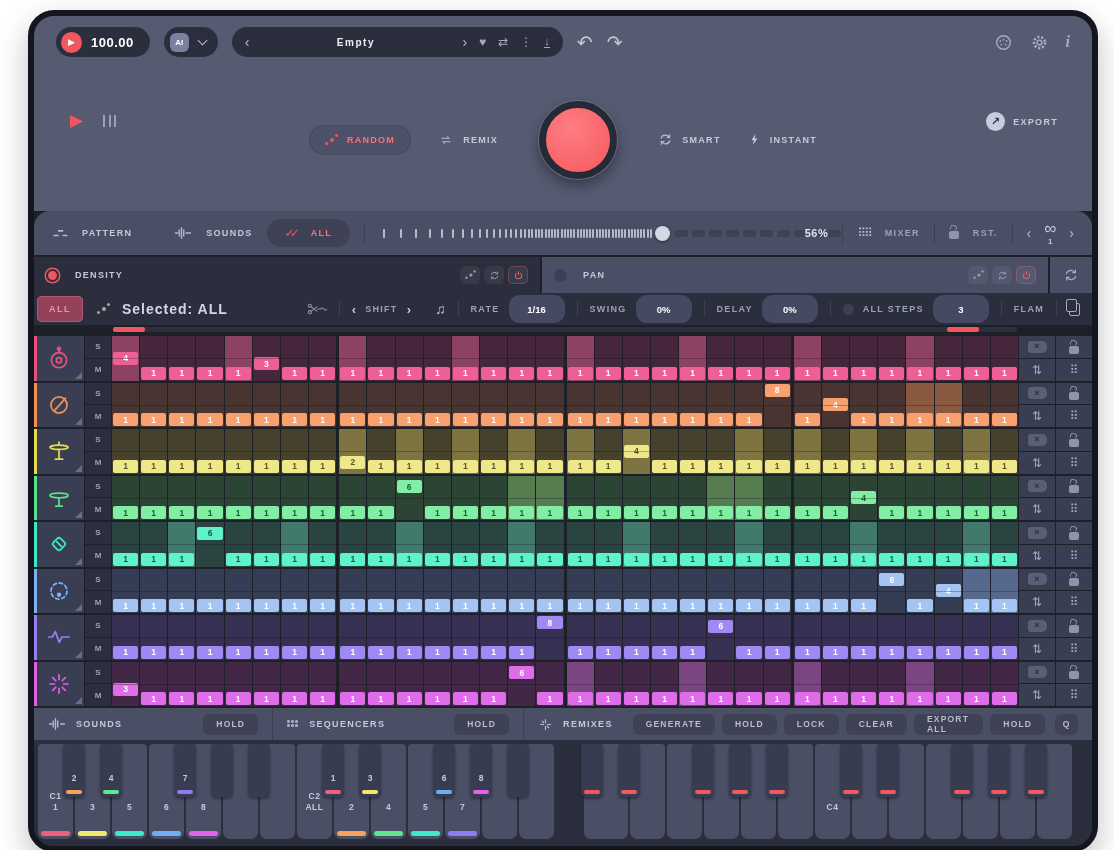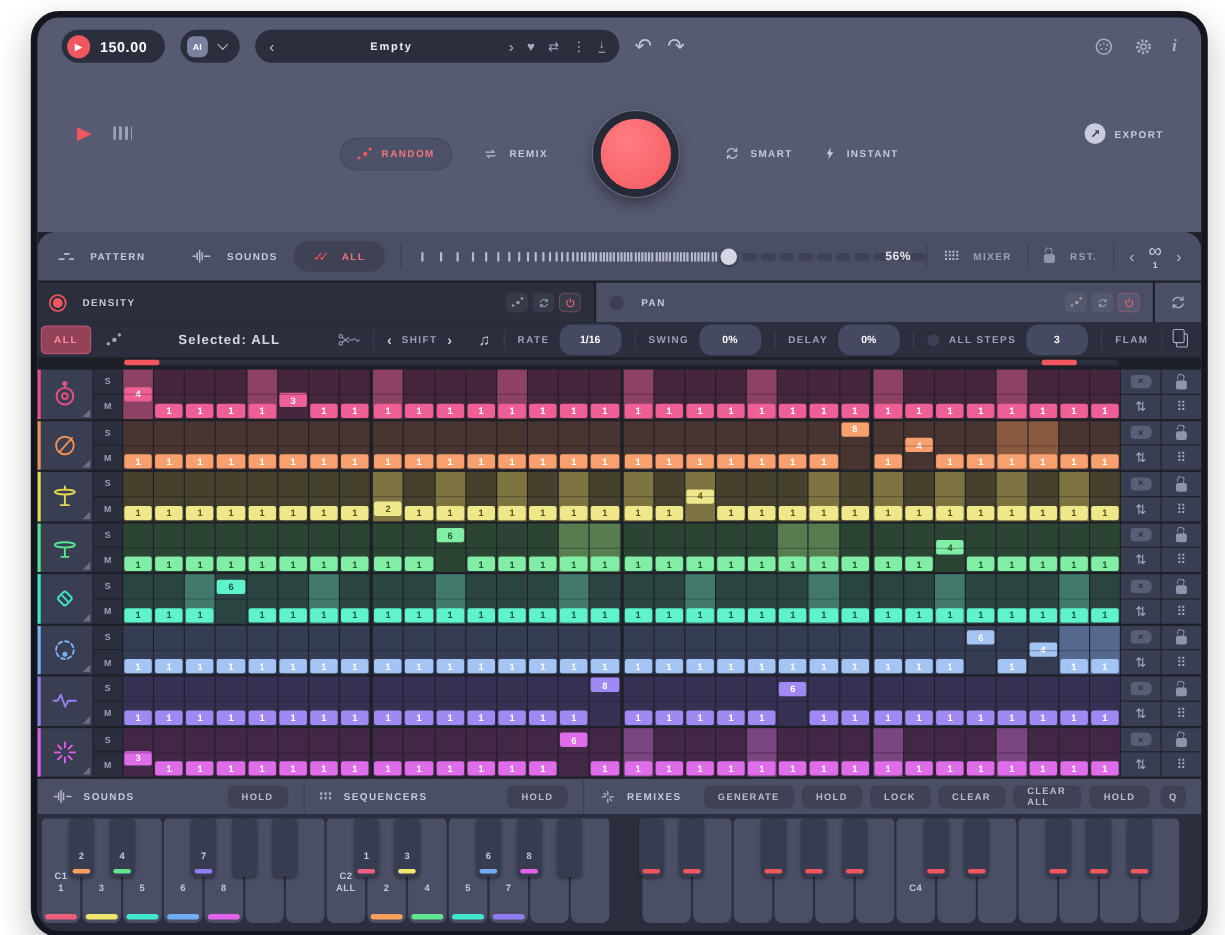--- a/index.html
+++ b/index.html
@@ -87,21 +87,21 @@
   .sqbtn.pw{color:#e2626c;box-shadow:inset 0 0 0 1px rgba(226,98,108,.35);}
   .tab-refresh{flex:none;width:42px;background:#4b4f66;display:flex;align-items:center;justify-content:center;color:#a7abc2;}
 
   .ctrl{height:32px;background:#2b2e3d;display:flex;align-items:center;margin-top:0;}
   .ctrl>*{flex:none;}
   .allbtn{width:46px;height:26px;margin:0 2px 0 3px;border-radius:5px;background:#93425a;
           box-shadow:inset 0 0 0 1px #b35672;color:#ff8d9c;display:flex;align-items:center;justify-content:center;
           font-size:9px;font-weight:bold;letter-spacing:1.5px;}
   .cgrp{display:flex;align-items:center;gap:9px;padding:0 12px;height:100%;}
   .cdiv{width:1px;height:16px;background:#3c3f55;}
-  .selected{flex:1;text-align:center;font-size:12px;font-weight:bold;color:#d4d7e4;letter-spacing:1px;}
+  .selected{flex:1;font-size:14px;font-weight:bold;color:#d4d7e4;letter-spacing:1px;}
   .npill{background:#454961;border-radius:11px;min-width:40px;height:20px;display:flex;align-items:center;
          justify-content:center;color:#fff;font-size:9.5px;font-weight:bold;padding:4px 8px;}
   .rdot{width:11px;height:11px;border-radius:50%;background:#3c3f55;}
   .ic-copy{width:9px;height:11px;border:1.5px solid #a7abc2;border-radius:2px;position:relative;}
   .ic-copy::before{content:'';position:absolute;width:9px;height:11px;border:1.5px solid #a7abc2;border-radius:2px;
                    left:-4.5px;top:-4.5px;background:#2b2e3d;}
   .shift-arr{color:#c6c9da;font-size:13px;font-weight:bold;}
 
   .playhead{height:9px;display:flex;align-items:center;background:#1e2028;}
   .ph-bar{margin-left:79px;margin-right:75px;flex:1;height:5px;background:#2b2e3d;border-radius:2px;position:relative;}
@@ -158,21 +158,21 @@
 </style>
 </head>
 <body>
 
 <div class="stage">
 <div class="win">
 
   <div class="hdr">
     <div class="pill bpm">
       <span class="play">▶</span>
-      <span class="bpm-val">150.00</span>
+      <span class="bpm-val">100.00</span>
     </div>
     <div class="pill ai">
       <span class="ai-badge">AI</span>
       <span class="chev"></span>
     </div>
     <div class="pill preset">
       <span class="arr">‹</span>
       <span class="name">Empty</span>
       <span class="arr">›</span>
       <span class="hico">♥</span>
@@ -1563,21 +1563,21 @@
             <path d="M12 4v5M12 15v5M4 12h5M15 12h5M6.8 6.8l2.4 2.4M14.8 14.8l2.4 2.4"></path>
               </svg>
         </span>
         <span class="lbl">REMIXES</span>
         <span class="spacer"></span>
         <span id="remix-buttons" style="display:flex;gap:7px;align-items:center;">
               <span class="bbtn">GENERATE</span>
               <span class="bbtn">HOLD</span>
               <span class="bbtn">LOCK</span>
               <span class="bbtn">CLEAR</span>
-              <span class="bbtn">CLEAR ALL</span>
+              <span class="bbtn">EXPORT ALL</span>
               <span class="bbtn">HOLD</span>
             </span>
         <span class="bbtn qbtn">Q</span>
       </div>
     </div>
 
     <div class="kb" id="kb">
           <div class="wkey" style="left: 4px;">
             <div class="wlbl">
               <div>C1</div>

